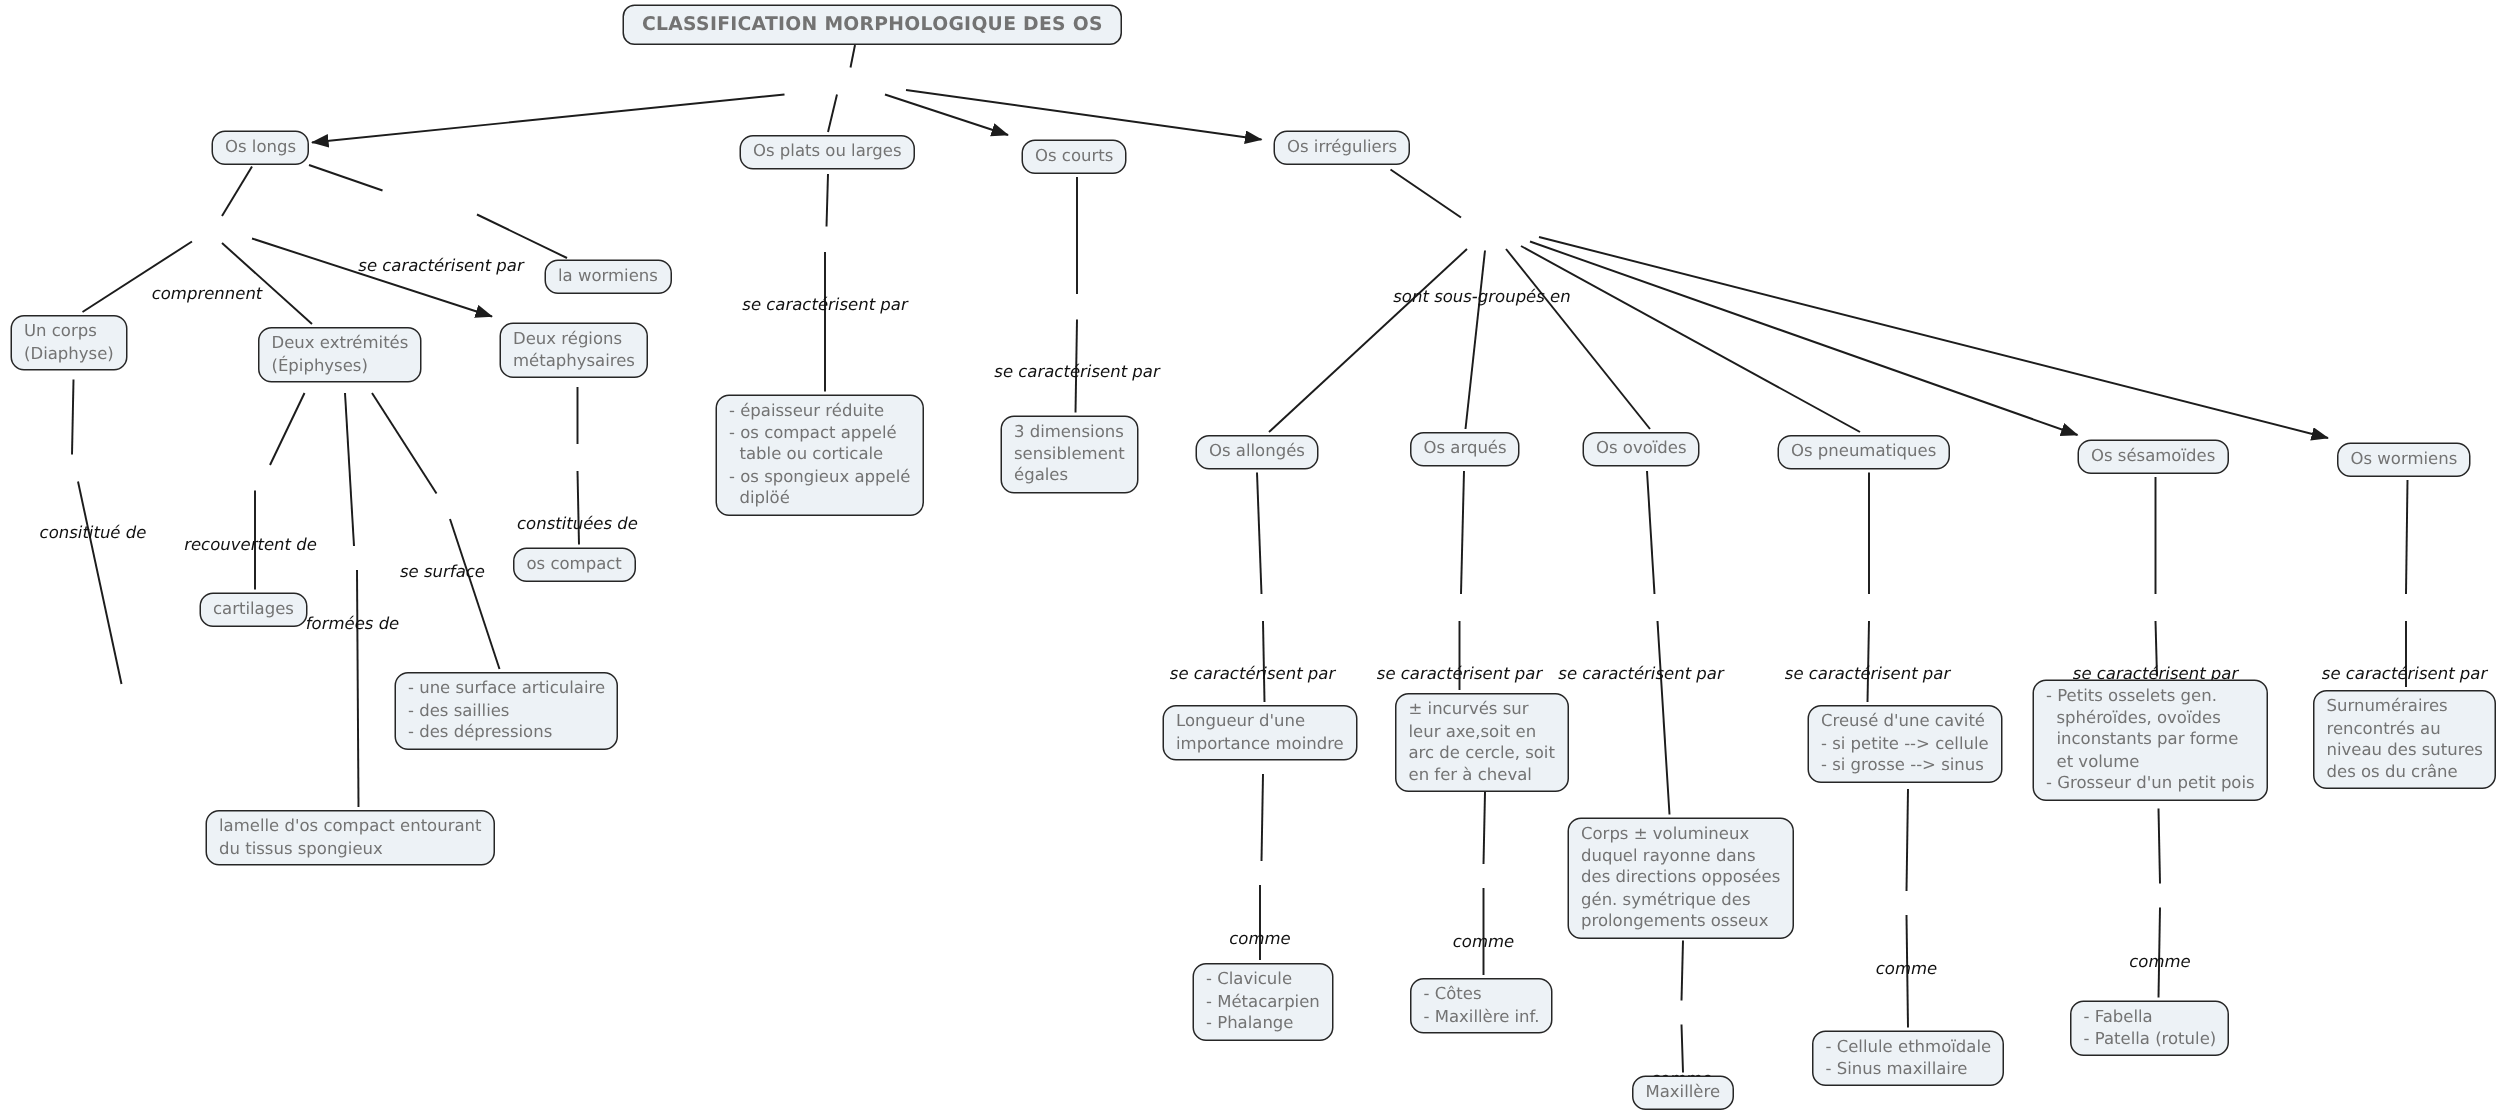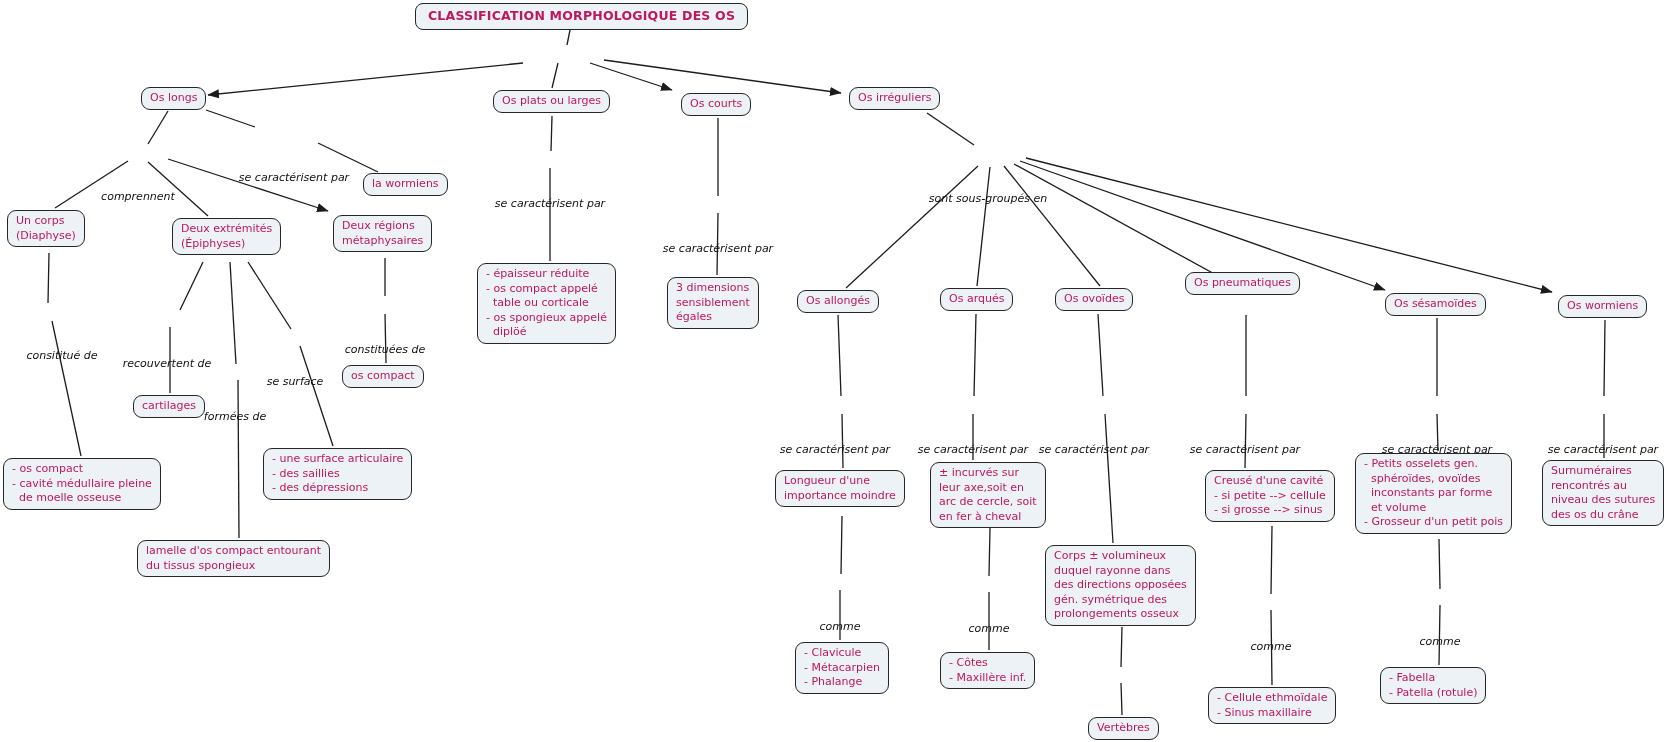--- a/index.html
+++ b/index.html
@@ -4,21 +4,21 @@
 <style>
   html,body{margin:0;padding:0;background:#ffffff;}
   #canvas{
     position:relative;width:1672px;height:742px;overflow:hidden;
     font-family:"DejaVu Sans","Liberation Sans",sans-serif;background:#ffffff;
   }
   #wires{position:absolute;left:0;top:0;z-index:1;}
   .ln{stroke:#1c1c1c;stroke-width:1.3;fill:none;}
   .node{
     position:absolute;z-index:2;background:#edf2f6;border:1.3px solid #262626;
-    border-radius:9px;padding:3px 8px;font-size:11px;line-height:1.32;color:#be185d;
+    border-radius:9px;padding:3px 8px;font-size:11px;line-height:1.32;color:#737373;
     white-space:pre-wrap;box-sizing:border-box;
   }
   .title{
     font-weight:bold;font-size:12.5px;padding:4px 12px;border-radius:8px;letter-spacing:.2px;
   }
   .label{
     position:absolute;z-index:2;font-size:11px;font-style:italic;color:#101010;
     transform:translate(-50%,-50%);white-space:nowrap;margin-top:44px;
   }
 </style>
@@ -131,40 +131,37 @@
   <div class="node" style="left:849px;top:87px">Os irréguliers</div>
   <div class="node" style="left:363px;top:173px">la wormiens</div>
   <div class="node" style="left:7px;top:210px">Un corps
 (Diaphyse)</div>
   <div class="node" style="left:172px;top:218px">Deux extrémités
 (Épiphyses)</div>
   <div class="node" style="left:333px;top:215px">Deux régions
 métaphysaires</div>
   <div class="node" style="left:342px;top:365px">os compact</div>
   <div class="node" style="left:133px;top:395px">cartilages</div>
-  <div class="node" style="left:3px;top:458px">- os compact
-- cavité médullaire pleine
-  de moelle osseuse</div>
   <div class="node" style="left:263px;top:448px">- une surface articulaire
 - des saillies
 - des dépressions</div>
   <div class="node" style="left:137px;top:540px">lamelle d'os compact entourant
 du tissus spongieux</div>
   <div class="node" style="left:477px;top:263px">- épaisseur réduite
 - os compact appelé
   table ou corticale
 - os spongieux appelé
   diplöé</div>
   <div class="node" style="left:667px;top:277px">3 dimensions
 sensiblement
 égales</div>
   <div class="node" style="left:797px;top:290px">Os allongés</div>
   <div class="node" style="left:940px;top:288px">Os arqués</div>
   <div class="node" style="left:1055px;top:288px">Os ovoïdes</div>
-  <div class="node" style="left:1185px;top:272px">Os pneumatiques</div>
+  <div class="node" style="left:1185px;top:290px">Os pneumatiques</div>
   <div class="node" style="left:1385px;top:293px">Os sésamoïdes</div>
   <div class="node" style="left:1558px;top:295px">Os wormiens</div>
   <div class="node" style="left:775px;top:470px">Longueur d'une
 importance moindre</div>
   <div class="node" style="left:930px;top:462px">± incurvés sur
 leur axe,soit en
 arc de cercle, soit
 en fer à cheval</div>
   <div class="node" style="left:1205px;top:470px">Creusé d'une cavité
 - si petite --&gt; cellule
@@ -181,19 +178,19 @@
 - Grosseur d'un petit pois</div>
   <div class="node" style="left:1542px;top:460px">Surnuméraires
 rencontrés au
 niveau des sutures
 des os du crâne</div>
   <div class="node" style="left:795px;top:642px">- Clavicule
 - Métacarpien
 - Phalange</div>
   <div class="node" style="left:940px;top:652px">- Côtes
 - Maxillère inf.</div>
-  <div class="node" style="left:1088px;top:717px">Vertèbres</div>
+  <div class="node" style="left:1088px;top:717px">Maxillère</div>
   <div class="node" style="left:1208px;top:687px">- Cellule ethmoïdale
 - Sinus maxillaire</div>
   <div class="node" style="left:1380px;top:667px">- Fabella
 - Patella (rotule)</div>
 
 </div>
 
 </body></html>

